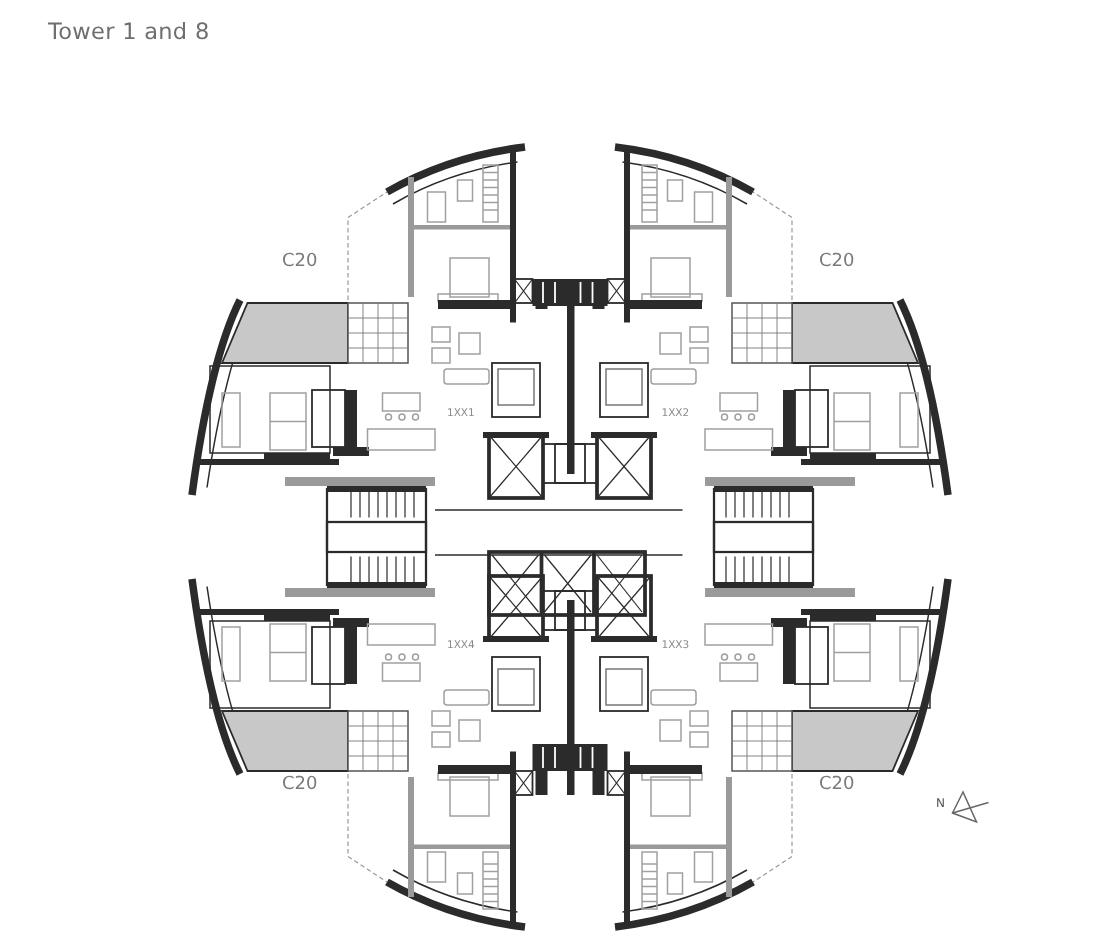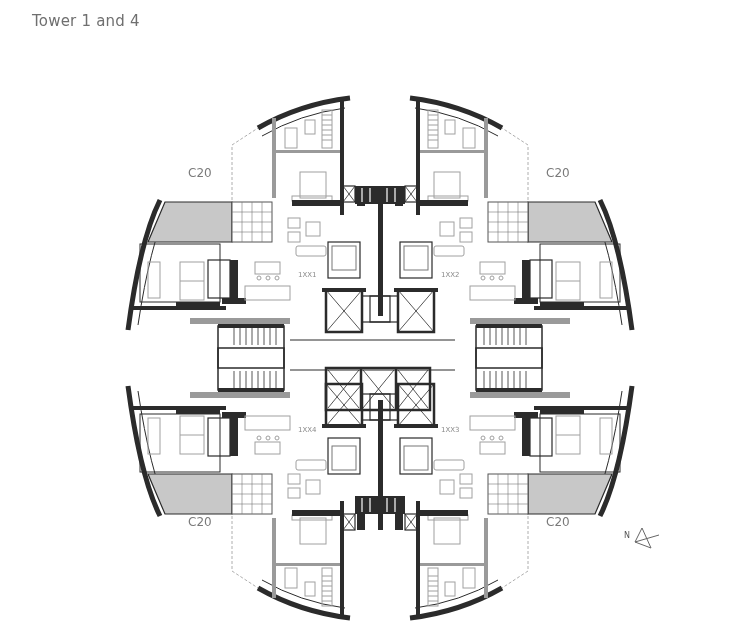--- a/index.html
+++ b/index.html
@@ -5,21 +5,21 @@
   html,body{margin:0;padding:0;background:#fff;}
   body{width:730px;height:624px;position:relative;overflow:hidden;font-family:"DejaVu Sans",sans-serif;}
   .title{position:absolute;left:32px;top:12px;font-size:15px;color:#6f6f6f;font-family:"DejaVu Sans",sans-serif;letter-spacing:0.2px;}
   svg{position:absolute;left:0;top:0;}
   .unit{font-family:"DejaVu Sans",sans-serif;font-size:7px;fill:#8a8a8a;}
   .zone{font-family:"DejaVu Sans",sans-serif;font-size:12px;fill:#7a7a7a;}
 </style>
 </head>
 <body>
 
-<div class="title">Tower 1 and 4</div>
+<div class="title">Tower 1 and 8</div>
 
 <svg width="730" height="624" viewBox="0 0 730 624">
   <defs>
     <g id="quad">
 
       <path d="M258,128 Q300,104 350,98" stroke="#2b2b2b" stroke-width="5" fill="none"></path>
       <path d="M262,136 Q300,114 345,108" stroke="#2b2b2b" stroke-width="1" fill="none"></path>
 
       <path d="M232,200 L232,145 L258,128" stroke="#999" stroke-width="0.8" stroke-dasharray="3,2" fill="none"></path>
 

